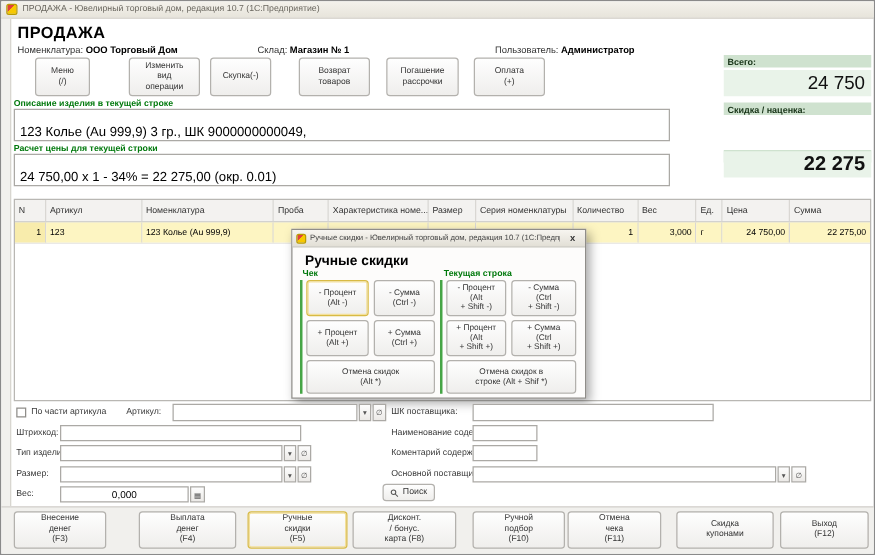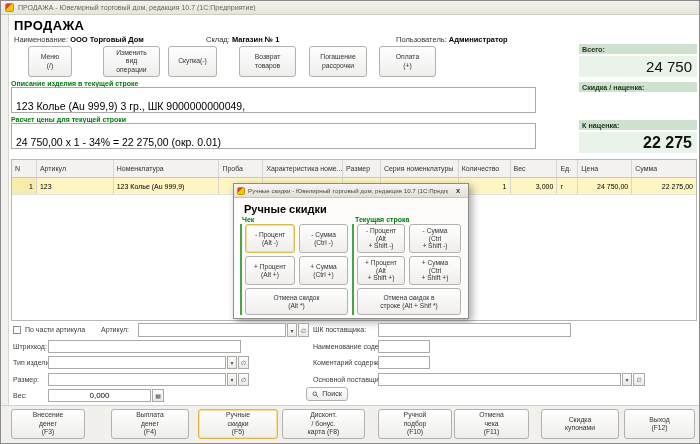--- a/index.html
+++ b/index.html
@@ -107,21 +107,21 @@
 <div id="app">
 
   <div class="titlebar">
     <span class="app-ico"></span>
     <span class="ttl">ПРОДАЖА - Ювелирный торговый дом, редакция 10.7 (1С:Предприятие)</span>
   </div>
   <div class="leftstrip"></div>
 
   <div class="pagetitle">ПРОДАЖА</div>
   <div class="inforow" style="left:13px;">
-    <span>Наименование:</span>
+    <span>Номенклатура:</span>
     <b>ООО Торговый Дом</b>
   </div>
   <div class="inforow" style="left:205px;">
     <span>Склад:</span>
     <b>Магазин № 1</b>
   </div>
   <div class="inforow" style="left:395px;">
     <span>Пользователь:</span>
     <b>Администратор</b>
   </div>
@@ -142,21 +142,21 @@
   <div class="glabel" style="left:10px;top:79px;">Описание изделия в текущей строке</div>
   <div class="bigfield" style="left:10px;top:86px;width:525px;height:26px;">123 Колье (Au 999,9) 3 гр., ШК 9000000000049,</div>
 
   <div class="glabel" style="left:10px;top:115px;">Расчет цены для текущей строки</div>
   <div class="bigfield" style="left:10px;top:122px;width:525px;height:26px;">24 750,00 x 1 - 34% = 22 275,00 (окр. 0.01)</div>
 
   <div class="tot-label" style="top:43px;">Всего:</div>
   <div class="tot-value" style="top:55px;">24 750</div>
   <div class="tot-label" style="top:81px;">Скидка / наценка:</div>
   <div class="tot-label" style="top:119px;">К наценка:</div>
-  <div class="tot-value bold" style="top:131px;padding-left:24px;">22 275</div>
+  <div class="tot-value bold" style="top:120px;padding-left:24px;">22 275</div>
 
   <div class="table">
     <div class="trow thead">
       <div class="tcell" style="width:25px;">N</div>
       <div class="tcell" style="width:77px;">Артикул</div>
       <div class="tcell" style="width:106px;">Номенклатура</div>
       <div class="tcell" style="width:44px;">Проба</div>
       <div class="tcell" style="width:80px;">Характеристика номе...</div>
       <div class="tcell" style="width:38px;">Размер</div>
       <div class="tcell" style="width:78px;">Серия номенклатуры</div>

